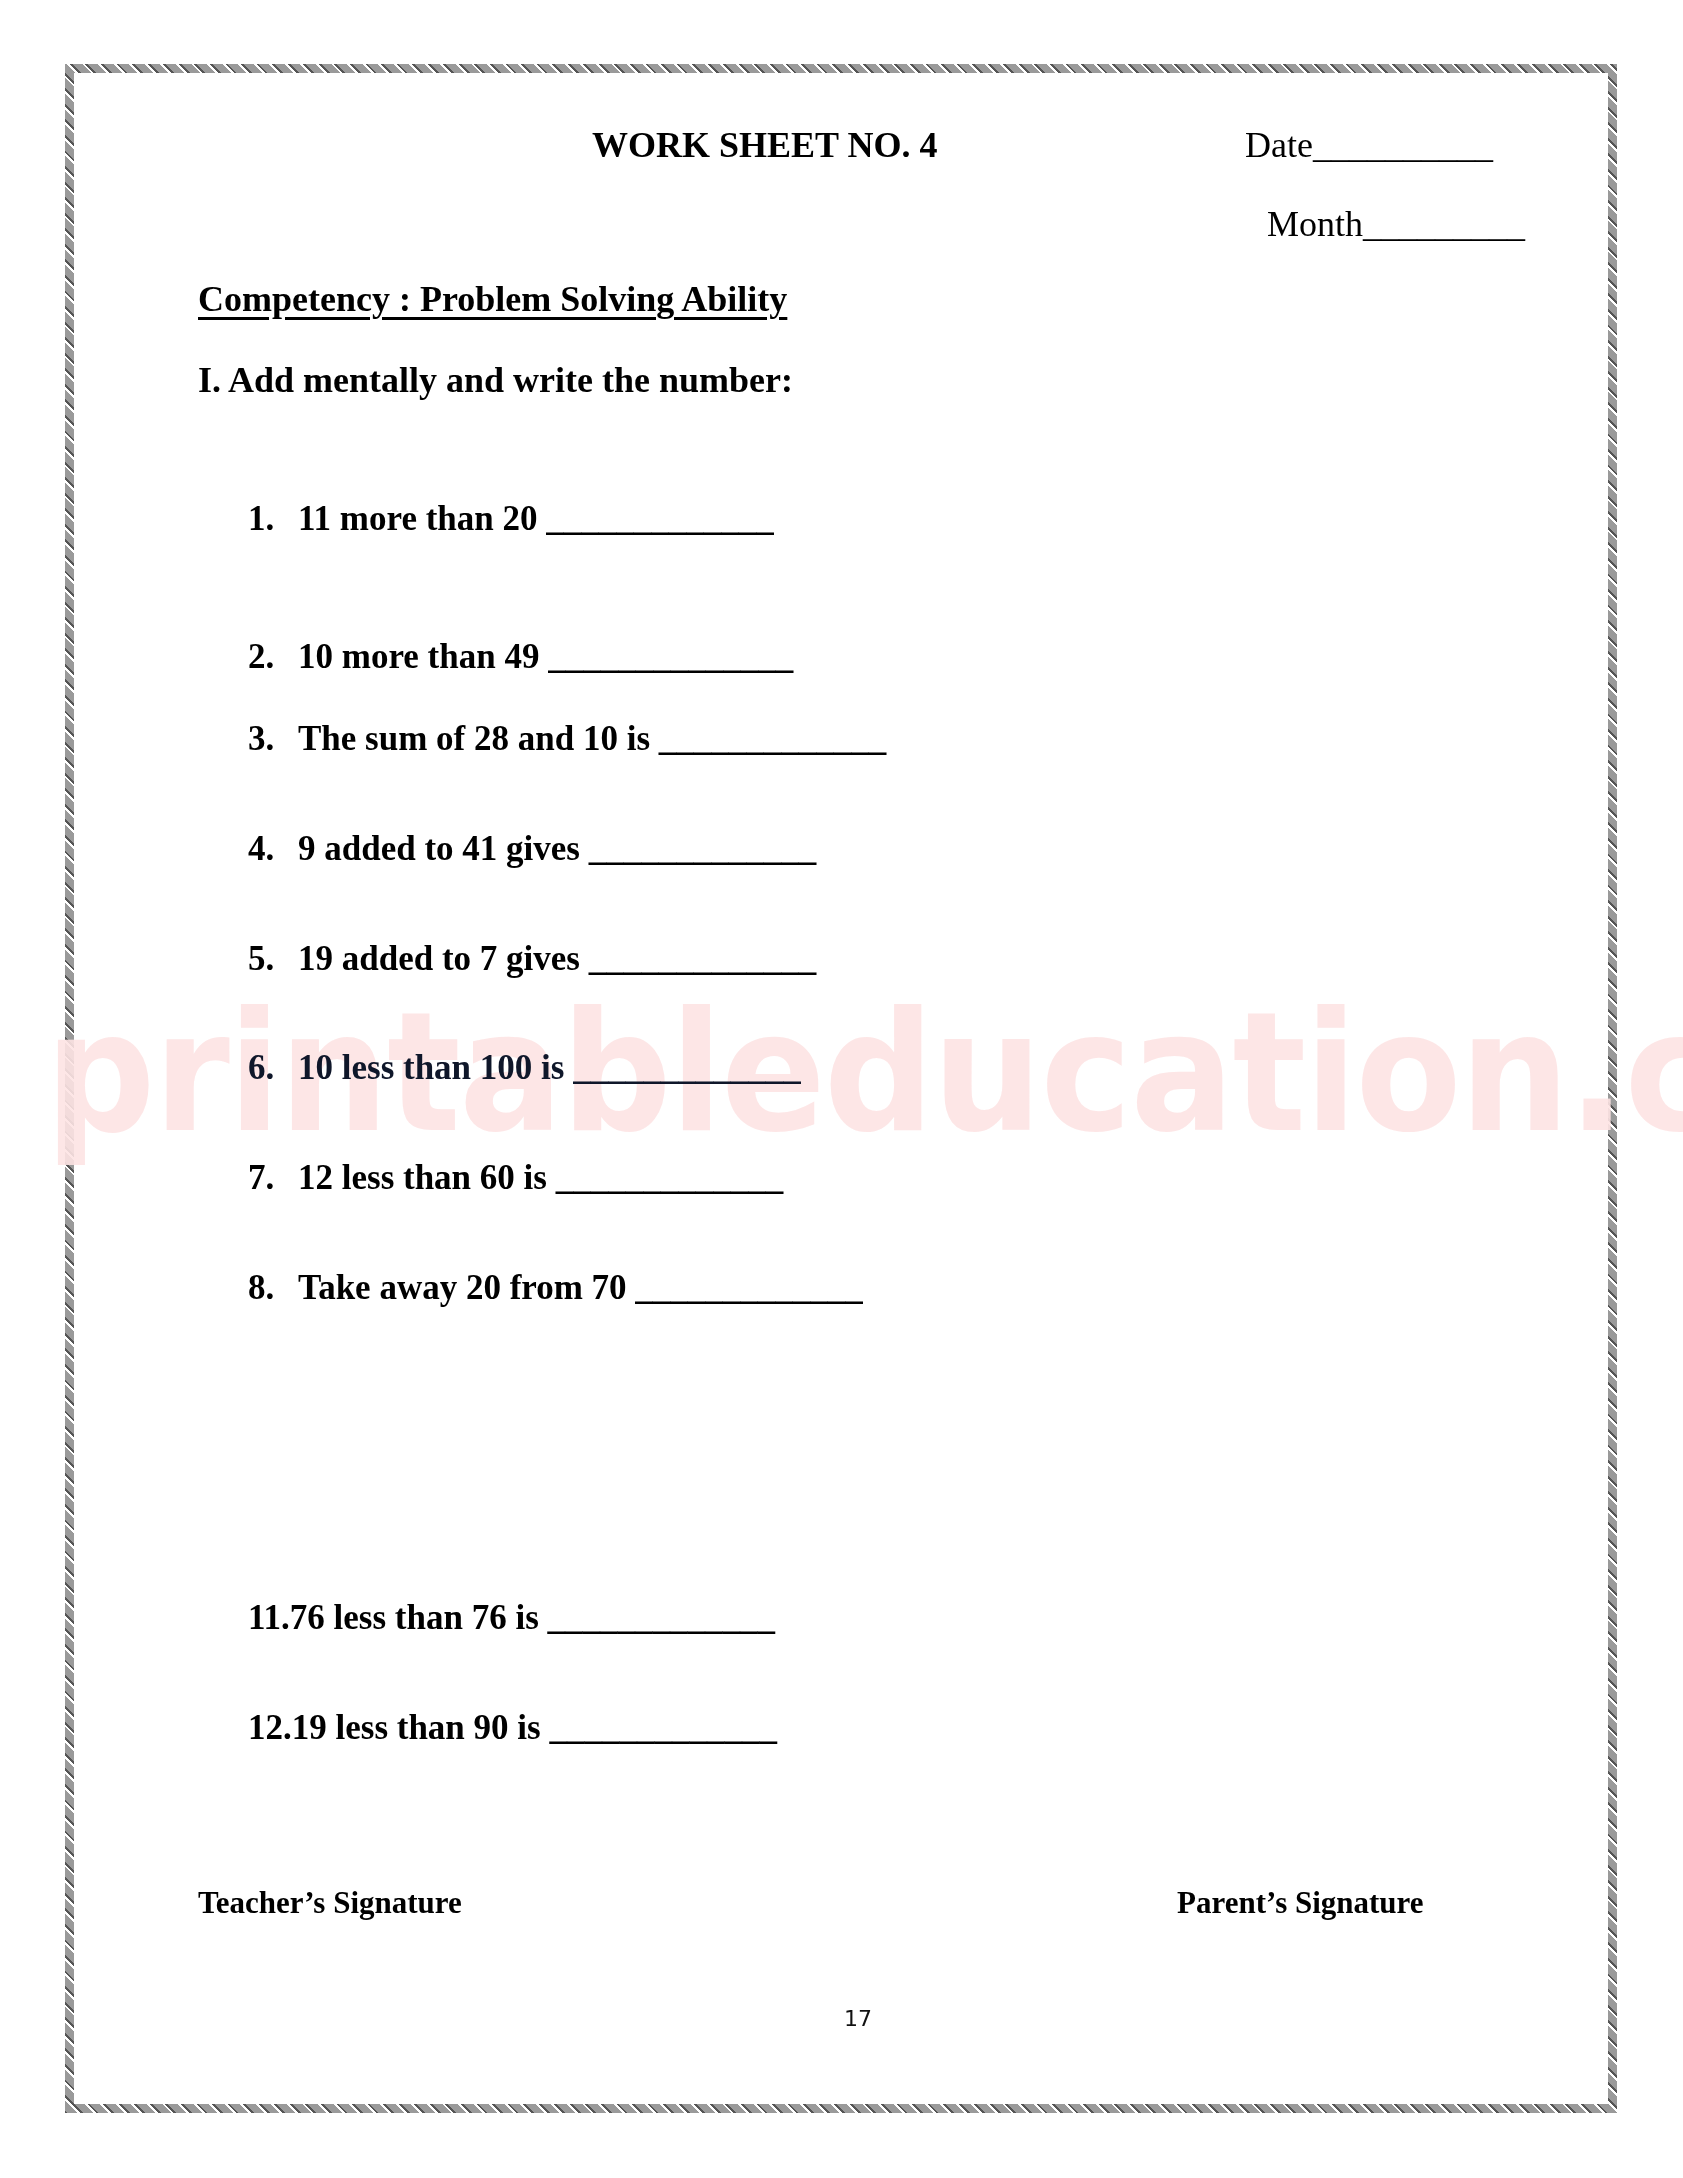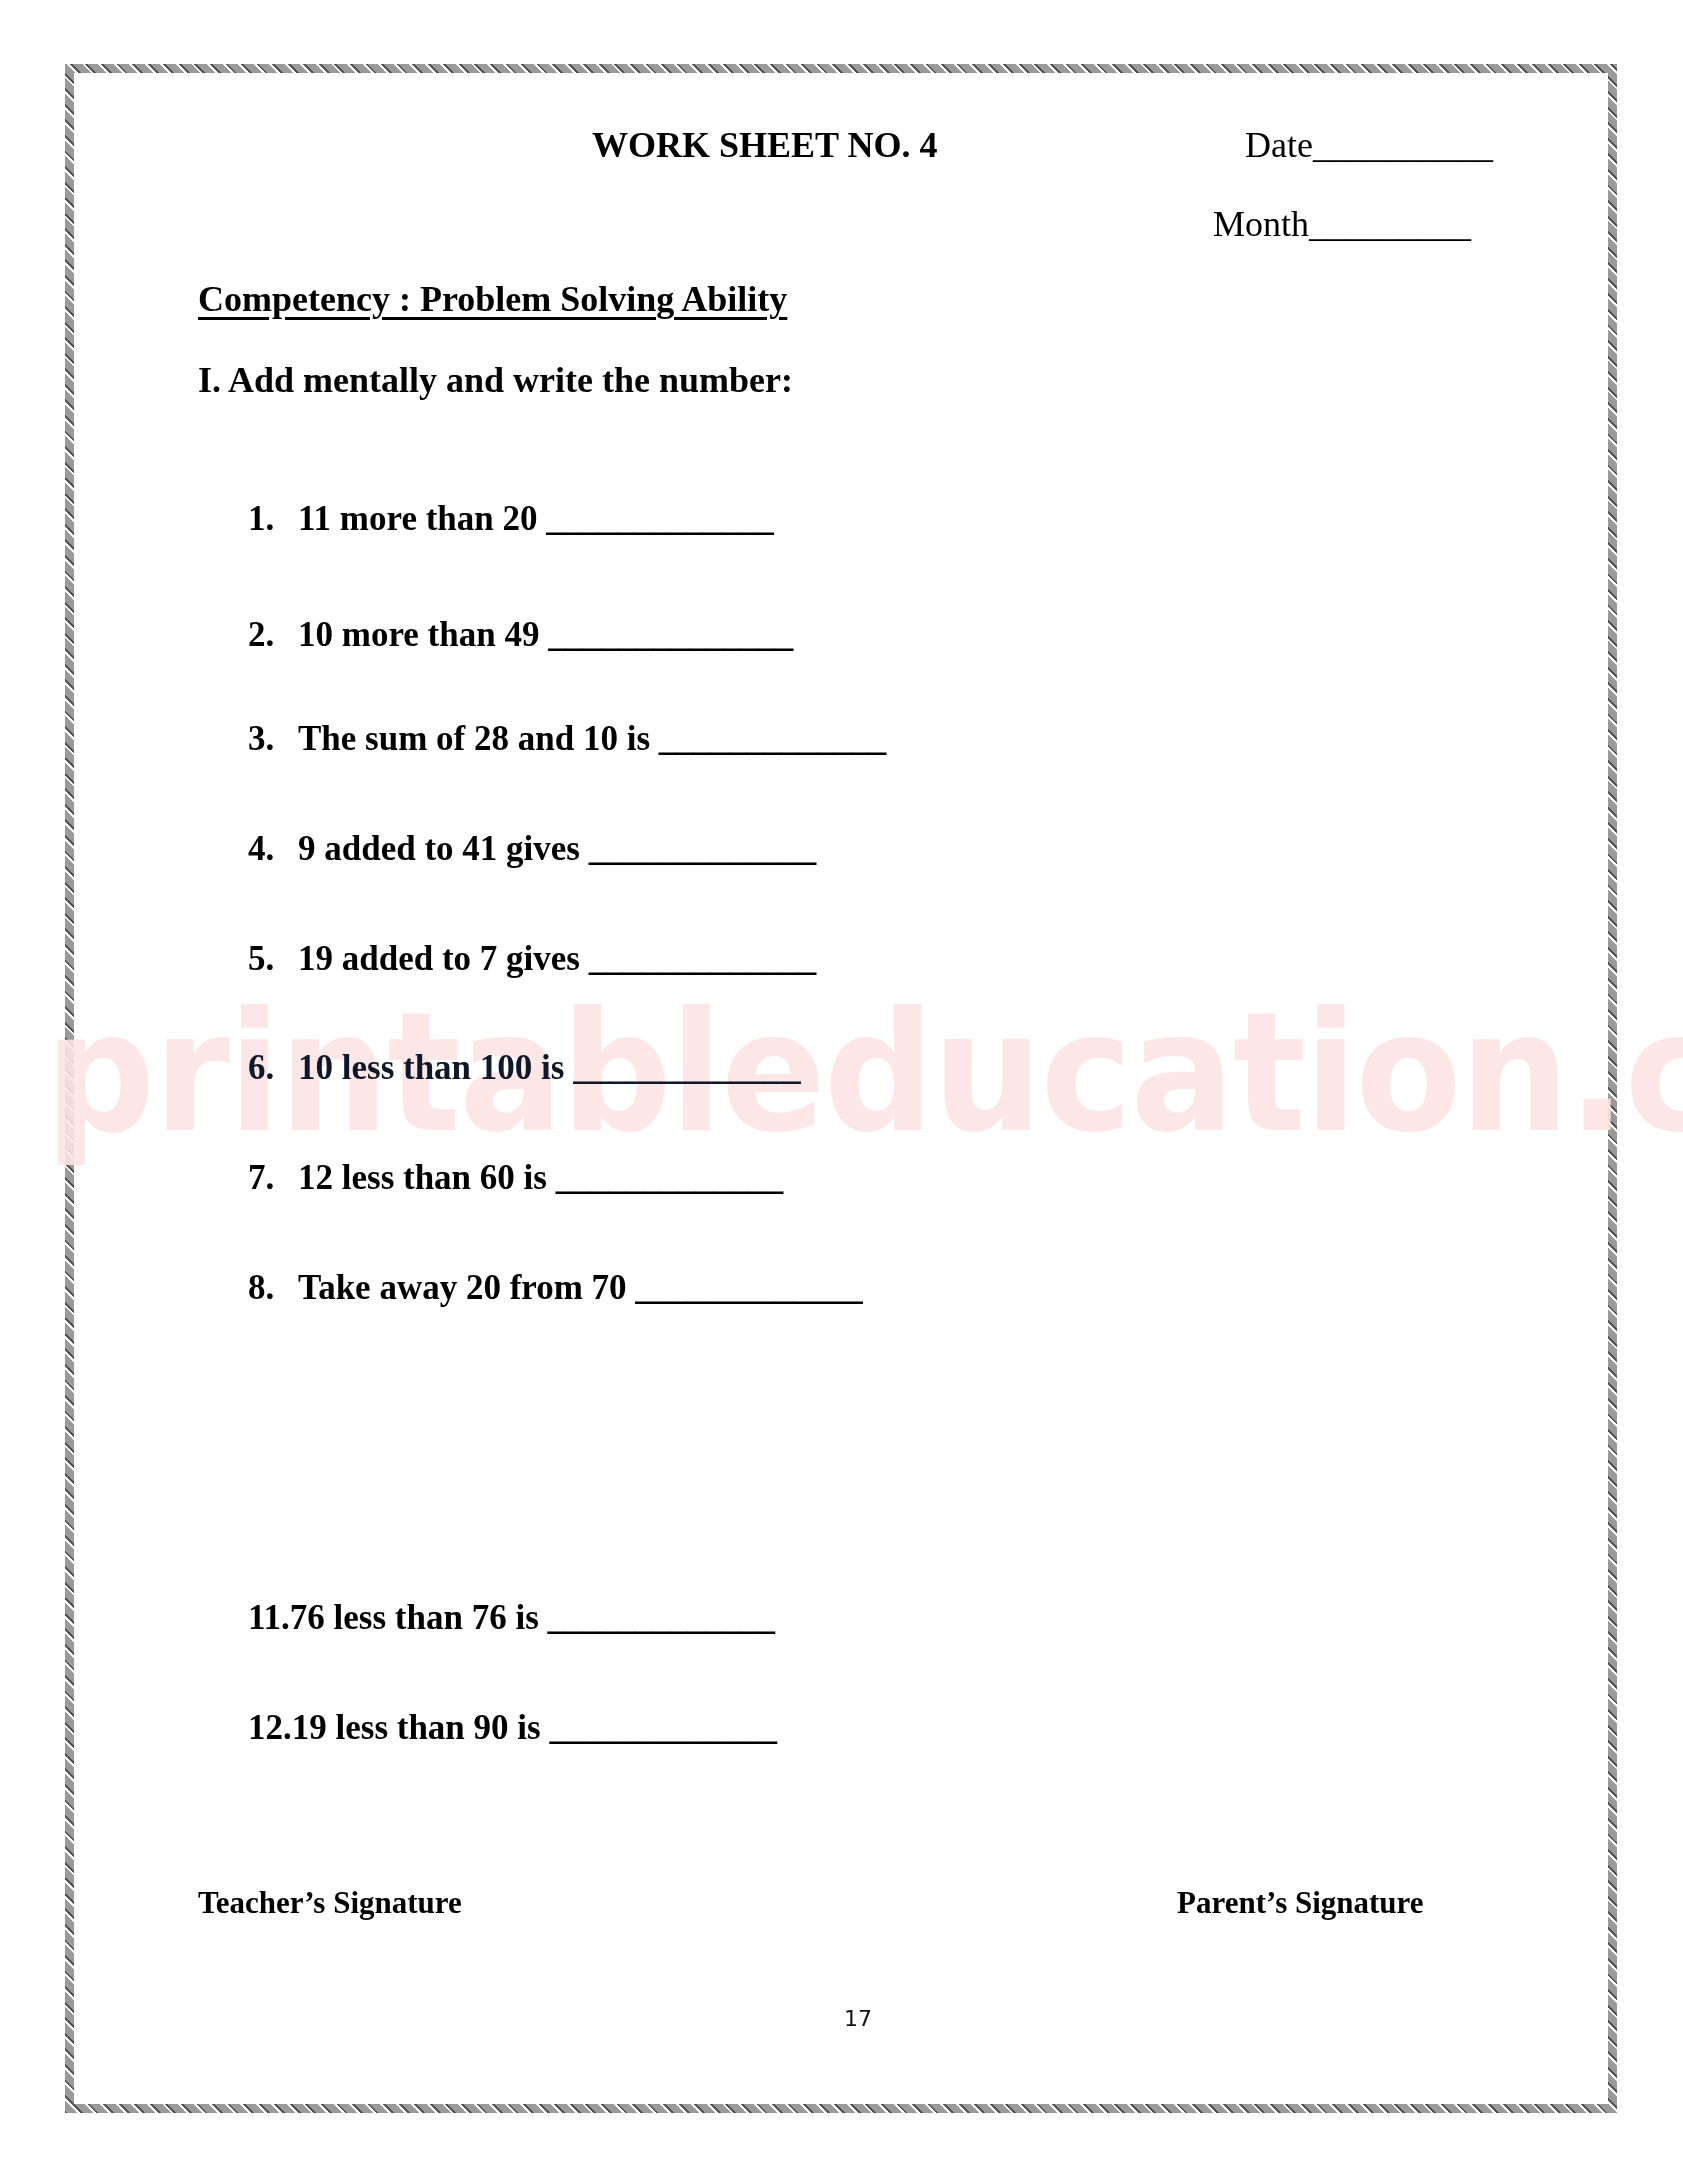--- a/index.html
+++ b/index.html
@@ -9,21 +9,21 @@
     position: absolute; left: 65px; top: 64px; width: 1552px; height: 2049px;
     box-sizing: border-box; border: 9px solid transparent;
     background:
       linear-gradient(#fff, #fff) padding-box,
       repeating-linear-gradient(45deg, #555 0 2px, #9a9a9a 2px 9px, #ffffff 9px 11px) border-box;
   }
   .serif { font-family: "Liberation Serif", "DejaVu Serif", serif; color: #000; }
   .abs { position: absolute; white-space: pre; line-height: 1; }
   .title { left: 592px; top: 127px; font-size: 36px; font-weight: bold; }
   .date { left: 1245px; top: 127px; font-size: 36px; text-align: right; }
-  .month { left: 1213px; top: 206px; font-size: 36px; text-align: right; }
+  .month { left: 1267px; top: 206px; font-size: 36px; text-align: right; }
   .competency { left: 198px; top: 281px; font-size: 36px; font-weight: bold; text-decoration: underline; text-decoration-thickness: 3px; text-underline-offset: 6px; }
   .instruction { left: 198px; top: 362px; font-size: 36px; font-weight: bold; }
   .item { position: absolute; left: 248px; font-size: 35px; font-weight: bold; white-space: pre; line-height: 1; }
   .item .num { display: inline-block; width: 50px; }
   .item.wide .num { width: auto; }
   .sig { font-size: 31px; font-weight: bold; top: 1887px; }
   .sig-teacher { left: 198px; }
   .sig-parent { left: 1177px; }
   .pageno { left: 844px; top: 2008px; font-family: "DejaVu Sans", "Liberation Sans", sans-serif; font-size: 22px; color: #111; }
   .watermark {
@@ -46,21 +46,21 @@
 
   <div class="content">
     <div class="abs serif title">WORK SHEET NO. 4</div>
     <div class="abs serif date">Date__________</div>
     <div class="abs serif month">Month_________</div>
 
     <div class="abs serif instruction">I. Add mentally and write the number:</div>
     <div class="abs serif competency">Competency : Problem Solving Ability</div>
 
     <div class="item serif" style="top:501px"><span class="num">1.</span><span>11 more than 20 _____________</span></div>
-    <div class="item serif" style="top:617px"><span class="num">2.</span><span>10 more than 49 ______________</span></div>
+    <div class="item serif" style="top:639px"><span class="num">2.</span><span>10 more than 49 ______________</span></div>
     <div class="item serif" style="top:721px"><span class="num">3.</span><span>The sum of 28 and 10 is _____________</span></div>
     <div class="item serif" style="top:831px"><span class="num">4.</span><span>9 added to 41 gives _____________</span></div>
     <div class="item serif" style="top:941px"><span class="num">5.</span><span>19 added to 7 gives _____________</span></div>
     <div class="item serif tinted" style="top:1050px"><span class="num">6.</span><span>10 less than 100 is _____________</span></div>
     <div class="item serif" style="top:1160px"><span class="num">7.</span><span>12 less than 60 is _____________</span></div>
     <div class="item serif" style="top:1270px"><span class="num">8.</span><span>Take away 20 from 70 _____________</span></div>
     <div class="item serif wide" style="top:1600px"><span class="num">11.</span><span>76 less than 76 is _____________</span></div>
     <div class="item serif wide" style="top:1710px"><span class="num">12.</span><span>19 less than 90 is _____________</span></div>
 
     <div class="abs serif sig sig-teacher">Teacher’s Signature</div>

